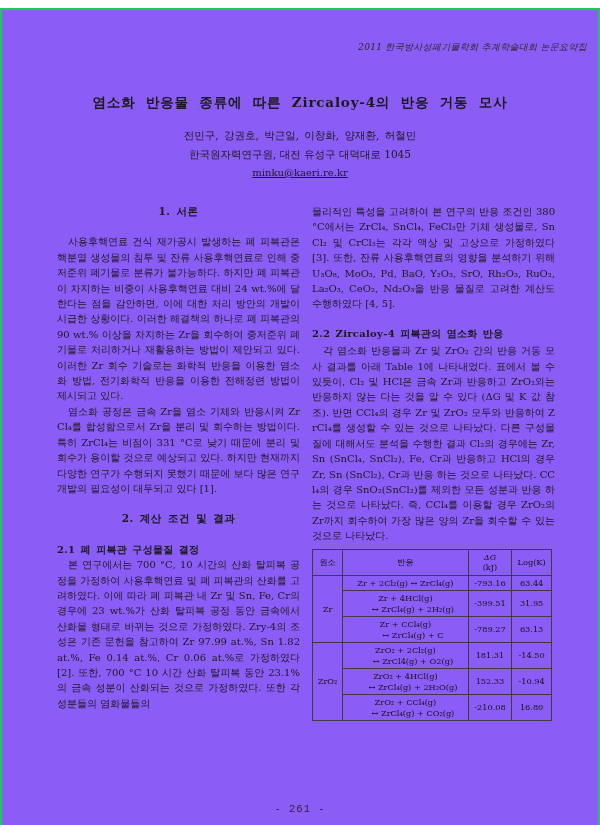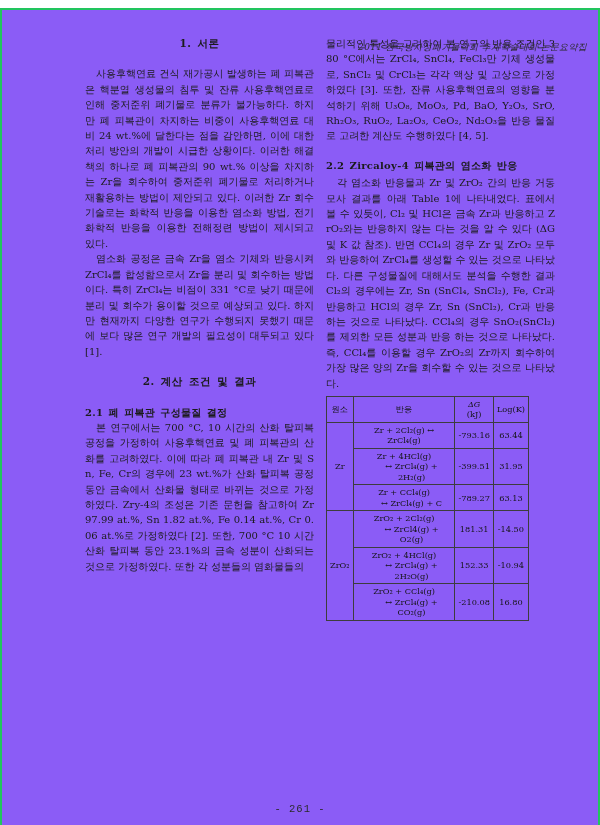--- a/index.html
+++ b/index.html
@@ -25,21 +25,21 @@
     font-size:13.5px; font-weight:bold;
     letter-spacing:0.8px; word-spacing:5px;
     margin:0;
   }
   .authors { margin-top:17px; font-size:10.5px; word-spacing:2px; }
   .affiliation { margin-top:5px; font-size:10.5px; }
   .email { margin-top:5px; font-size:10px; }
   .email a { color:#1b1b1b; text-decoration:underline; }
   .columns {
     display:flex; gap:12px;
-    padding:0 43px 0 83px;
+    padding:0 43px 0 55px;
     margin-top:26px;
     font-size:10px; line-height:15.4px;
   }
   .col { flex:1; min-width:0; }
   .sec-center {
     text-align:center; font-weight:bold; font-size:10.5px;
     margin:0 0 15px 0; letter-spacing:0.5px; word-spacing:2px;
   }
   .sec-center.mt { margin-top:15px; }
   .sec-sub {
@@ -52,21 +52,21 @@
     word-break:break-all;
   }
   .columns p.noindent { text-indent:0; }
   .caption {
     margin-top:12px; font-size:9.3px; line-height:14.5px;
     text-align:justify; word-break:normal;
   }
   table.rxn-table {
     margin-top:5px;
     border-collapse:collapse;
-    width:203px;
+    width:240px;
     font-size:8.2px; line-height:10.5px;
     color:#141414;
   }
   table.rxn-table th, table.rxn-table td {
     border:1px solid #3d3d3d;
     padding:2px 3px;
     text-align:center;
     vertical-align:middle;
   }
   table.rxn-table th { font-weight:normal; }
@@ -82,20 +82,28 @@
     color:#2a2a2a;
   }
 </style>
 </head>
 <body>
 
 <div class="page">
 
   <div class="journal-header">2011 한국방사성폐기물학회 추계학술대회 논문요약집</div>
 
+  <div class="title-block">
+    <h1 class="paper-title">염소화 반응물 종류에 따른 Zircaloy-4의 반응 거동 모사</h1>
+    <div class="authors">전민구, 강권호, 박근일, 이창화, 양재환, 허철민</div>
+    <div class="affiliation">한국원자력연구원, 대전 유성구 대덕대로 1045</div>
+    <div class="email">
+      <a href="#">minku@kaeri.re.kr</a>
+    </div>
+  </div>
 
   <div class="columns">
 
     <div class="col">
       <div class="sec-center">1. 서론</div>
       <p>사용후핵연료 건식 재가공시 발생하는 폐 피복관은 핵분열 생성물의 침투 및 잔류 사용후핵연료로 인해 중저준위 폐기물로 분류가 불가능하다. 하지만 폐 피복관이 차지하는 비중이 사용후핵연료 대비 24 wt.%에 달한다는 점을 감안하면, 이에 대한 처리 방안의 개발이 시급한 상황이다. 이러한 해결책의 하나로 폐 피복관의 90 wt.% 이상을 차지하는 Zr을 회수하여 중저준위 폐기물로 처리하거나 재활용하는 방법이 제안되고 있다. 이러한 Zr 회수 기술로는 화학적 반응을 이용한 염소화 방법, 전기화학적 반응을 이용한 전해정련 방법이 제시되고 있다.</p>
       <p>염소화 공정은 금속 Zr을 염소 기체와 반응시켜 ZrCl₄를 합성함으로서 Zr을 분리 및 회수하는 방법이다. 특히 ZrCl₄는 비점이 331 °C로 낮기 때문에 분리 및 회수가 용이할 것으로 예상되고 있다. 하지만 현재까지 다양한 연구가 수행되지 못했기 때문에 보다 많은 연구 개발의 필요성이 대두되고 있다 [1].</p>
       <div class="sec-center mt">2. 계산 조건 및 결과</div>
       <div class="sec-sub">2.1 폐 피복관 구성물질 결정</div>
       <p>본 연구에서는 700 °C, 10 시간의 산화 탈피복 공정을 가정하여 사용후핵연료 및 폐 피복관의 산화를 고려하였다. 이에 따라 폐 피복관 내 Zr 및 Sn, Fe, Cr의 경우에 23 wt.%가 산화 탈피복 공정 동안 금속에서 산화물 형태로 바뀌는 것으로 가정하였다. Zry-4의 조성은 기존 문헌을 참고하여 Zr 97.99 at.%, Sn 1.82 at.%, Fe 0.14 at.%, Cr 0.06 at.%로 가정하였다 [2]. 또한, 700 °C 10 시간 산화 탈피복 동안 23.1%의 금속 성분이 산화되는 것으로 가정하였다. 또한 각 성분들의 염화물들의</p>

